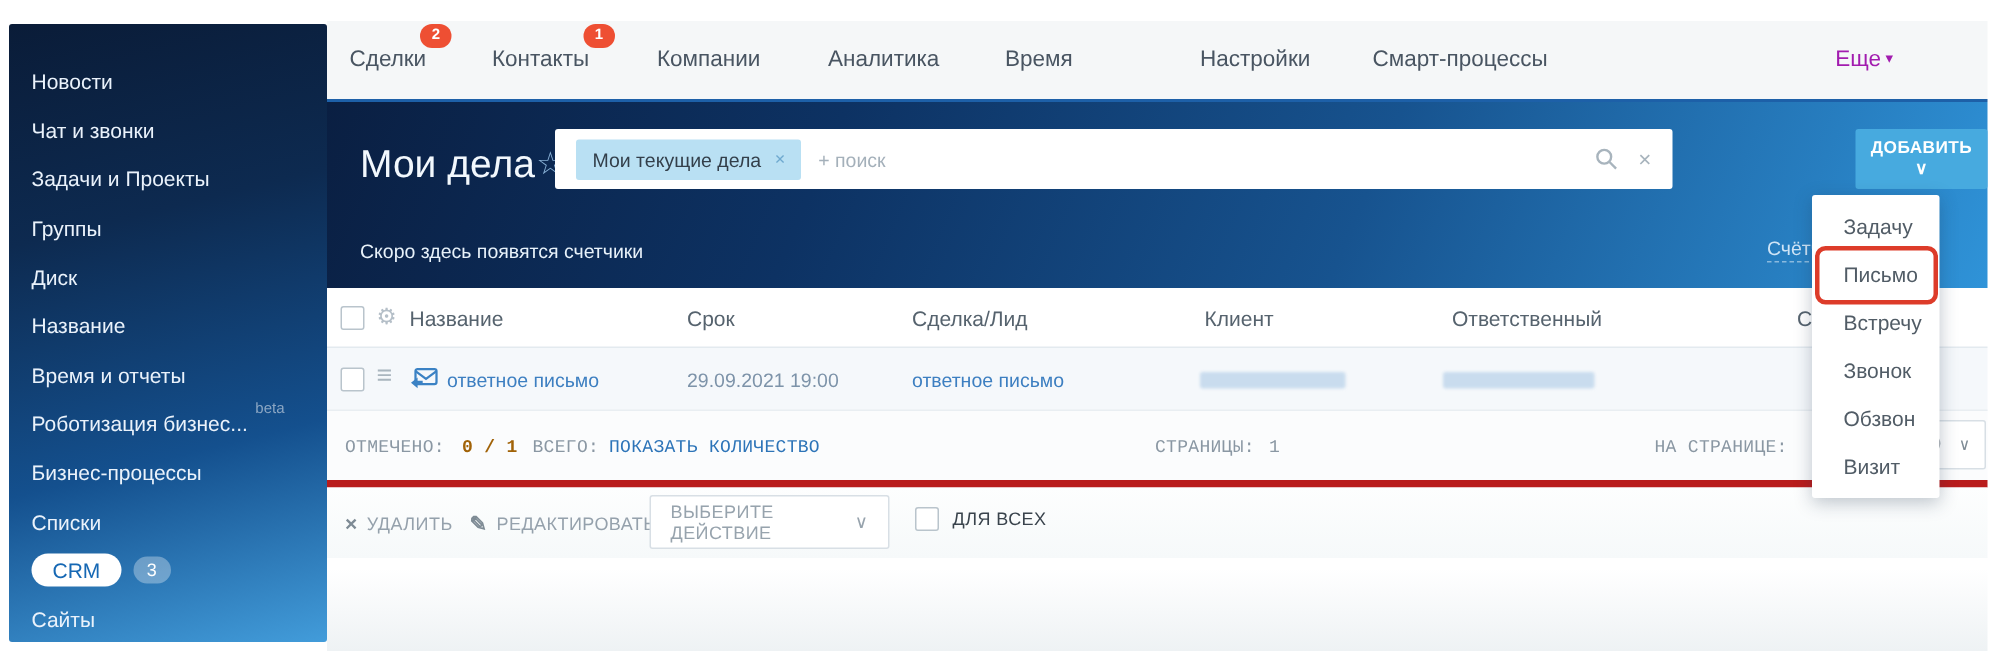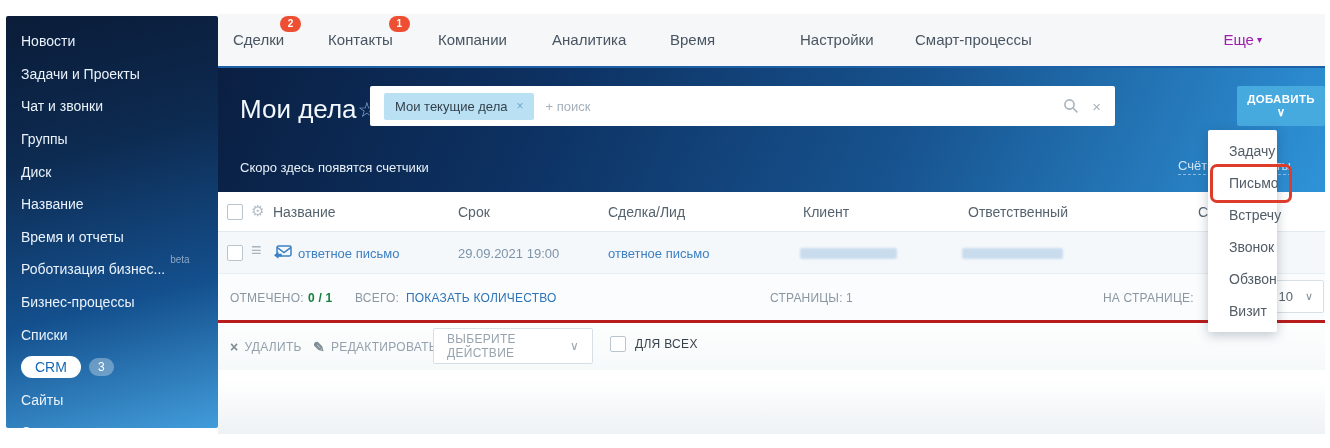--- a/index.html
+++ b/index.html
@@ -2,21 +2,21 @@
 <html><head>
 <meta charset="utf-8">
 <style>
   html,body{margin:0;padding:0;background:#fff;}
   .page{position:relative;width:1330px;height:448px;background:#ffffff;
         font-family:"Liberation Sans",sans-serif;overflow:hidden;}
 
   
   .sidebar{position:absolute;left:6px;top:16px;width:212px;height:412px;
     background:linear-gradient(166deg,#0a1c38 0%,#0d2a50 32%,#14508e 68%,#429cda 100%);
-    padding-top:9px;box-sizing:border-box;overflow:hidden;border-radius:2px;}
+    padding-top:22px;box-sizing:border-box;overflow:hidden;border-radius:2px;}
   .side-item{height:32.6px;display:flex;align-items:center;padding-left:15px;
     color:#eaf2fb;font-size:14px;cursor:pointer;white-space:nowrap;}
   .beta{color:#8ba6c3;font-size:10px;margin-left:5px;align-self:flex-start;margin-top:1px;}
   .crm-pill{background:#ffffff;color:#1668b4;border-radius:14px;padding:3px 14px;}
   .crm-badge{margin-left:8px;background:rgba(255,255,255,.32);color:#fff;
     border-radius:11px;padding:2px 9px;font-size:12px;}
 
   
   .main{position:absolute;left:218px;top:14px;width:1107px;height:420px;background:#fff;}
 
@@ -55,23 +55,23 @@
   .gear{position:absolute;left:33px;top:10px;color:#b5bfc8;font-size:15px;cursor:pointer;}
 
   .grid-row{position:relative;height:41px;background:#f5f8fb;border-bottom:1px solid #e9eef2;}
   .ham{position:absolute;left:33px;top:8px;color:#aab6bf;font-size:18px;cursor:grab;}
   .mail{position:absolute;left:55px;top:13px;}
   .row-link{position:absolute;top:14px;font-size:13px;color:#3d7fc1;cursor:pointer;}
   .row-date{position:absolute;left:240px;top:14px;font-size:13px;color:#7d93a9;}
   .redacted{position:absolute;top:16px;height:11px;background:#c9dcee;border-radius:2px;
     filter:blur(1.2px);}
 
-  .grid-foot{position:relative;height:46px;background:#fbfcfd;border-bottom:3px solid #b91c1c;}
+  .grid-foot{position:relative;height:46px;background:#fbfcfd;border-bottom:5px solid #b91c1c;font-family:Liberation Mono, monospace;}
   .ft{position:absolute;top:17px;font-size:12px;color:#8a97a3;letter-spacing:.2px;}
-  .ft b{color:#15803d;}
+  .ft b{color:#a16207;}
   .ft-link{color:#2d74b8;cursor:pointer;}
   .pp-select{position:absolute;left:1022px;top:6px;width:84px;height:33px;border:1px solid #d8dfe5;
     background:#fff;border-radius:2px;display:flex;align-items:center;justify-content:flex-end;
     gap:12px;padding:0 10px;box-sizing:border-box;font-size:13px;color:#56636e;cursor:pointer;}
   .pp-chev{color:#7e8b95;font-size:11px;}
 
   .action-bar{position:relative;height:47px;
     background:linear-gradient(to bottom,#fdfefe,#f6f9fa);}
   .ab{position:absolute;top:16px;font-size:12px;color:#95a1ac;letter-spacing:.3px;
     cursor:pointer;display:flex;align-items:center;gap:6px;}
@@ -80,41 +80,41 @@
     background:#fff;border-radius:2px;color:#97a3ad;font-size:12px;display:flex;
     align-items:center;justify-content:space-between;padding:0 13px;box-sizing:border-box;
     cursor:pointer;letter-spacing:.3px;}
   .forall{position:absolute;left:392px;top:13px;display:flex;align-items:center;gap:9px;
     cursor:pointer;}
   .forall .lbl{font-size:12px;color:#39434c;text-transform:uppercase;letter-spacing:.3px;}
   .bottom-fade{position:absolute;left:0;right:0;bottom:0;height:55px;
     background:linear-gradient(to bottom,#ffffff,#eef2f4);}
 
   
-  .add-menu{position:absolute;left:1208px;top:130px;width:69px;background:#ffffff;
+  .add-menu{position:absolute;left:1208px;top:130px;width:85px;background:#ffffff;
     border-radius:2px;box-shadow:0 3px 12px rgba(30,50,75,.28);z-index:20;padding:5px 0;}
   .menu-item{height:32px;display:flex;align-items:center;padding-left:21px;
     font-size:14px;color:#515c66;cursor:pointer;white-space:nowrap;}
   .highlight-ring{position:absolute;left:2px;top:34px;width:76px;height:33px;
     border:3px solid #dd3c2a;border-radius:7px;pointer-events:none;z-index:21;}
 </style>
 </head>
 <body>
 
 <div class="page">
 
   <aside class="sidebar">
     <div class="side-item">
         <span>Новости</span>
       </div>
     <div class="side-item">
+        <span>Чат и звонки</span>
+      </div>
+    <div class="side-item">
         <span>Задачи и Проекты</span>
-      </div>
-    <div class="side-item">
-        <span>Чат и звонки</span>
       </div>
     <div class="side-item">
         <span>Группы</span>
       </div>
     <div class="side-item">
         <span>Диск</span>
       </div>
     <div class="side-item">
         <span>Название</span>
       </div>

